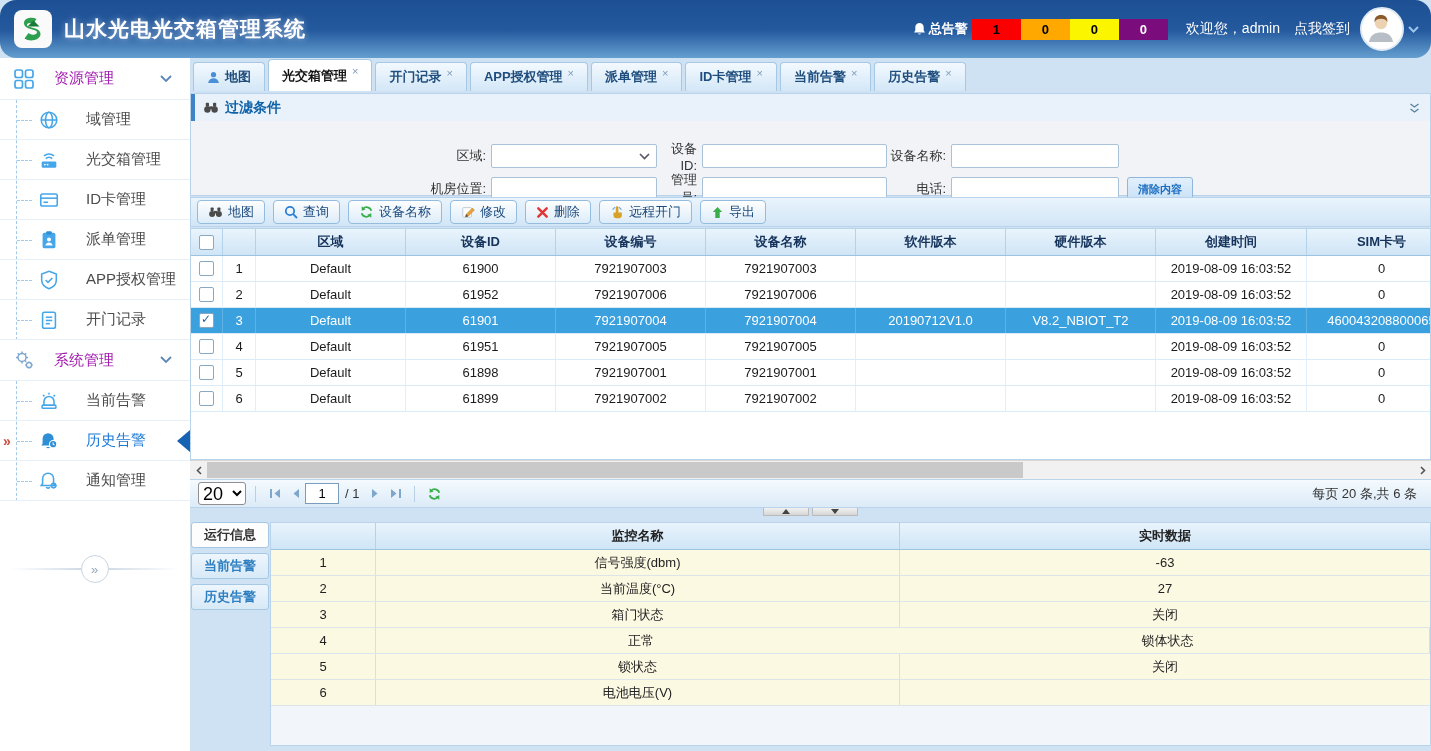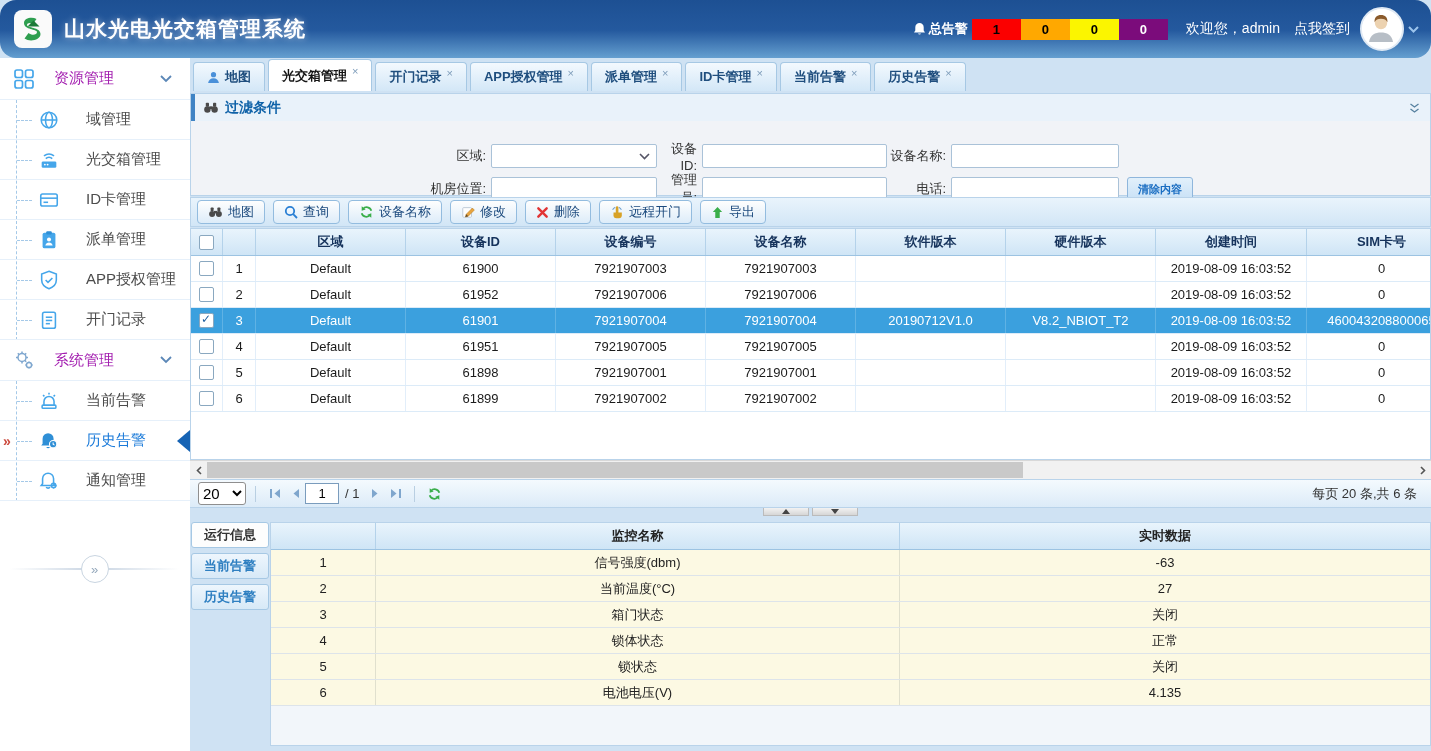--- a/index.html
+++ b/index.html
@@ -104,21 +104,21 @@
       border-top:1px solid #d8d8d8;}
   .harrow{position:absolute;top:0;width:17px;height:18px;display:flex;align-items:center;
       justify-content:center;cursor:pointer;}
   .hthumb{position:absolute;left:17px;top:1px;width:816px;height:16px;background:#c9c9c9;cursor:pointer;}
   
   .pager{position:absolute;top:421px;left:0;right:0;height:29px;
       background:linear-gradient(180deg,#f4fafe,#dcebf8);border-top:1px solid #b9d3ea;
       border-bottom:1px solid #b9d3ea;box-sizing:border-box;display:flex;align-items:center;
       padding:0 8px;font-size:13px;color:#333;}
   .psel{width:48px;height:23px;border:1px solid #8f8f8f;border-radius:3px;background:#fff;
-      font-size:15px;font-family:inherit;}
+      font-size:18px;font-family:inherit;}
   .pdiv{width:1px;height:16px;background:#b9cfe2;margin:0 9px;}
   .picon{display:flex;align-items:center;justify-content:center;width:20px;height:20px;cursor:pointer;}
   .pinput{width:34px;height:21px;border:1px solid #7a9cbd;text-align:center;font-size:13px;
       box-sizing:border-box;font-family:inherit;}
   .pof{margin:0 6px 0 6px;}
   .psummary{margin-left:auto;padding-right:6px;}
   
   .splitter{position:absolute;top:450px;left:0;right:0;height:8px;display:flex;justify-content:center;gap:3px;}
   .sbtn{width:44px;height:7px;background:linear-gradient(180deg,#f2f2f2,#d6d6d6);
       border:1px solid #bbb;border-top:none;display:flex;align-items:center;justify-content:center;cursor:pointer;}
@@ -684,30 +684,29 @@
           <div class="bcell bcol-name">当前温度(°C)</div>
           <div class="bcell bcol-val">27</div>
         </div>
         <div class="brow">
           <div class="bcell bcol-idx">3</div>
           <div class="bcell bcol-name">箱门状态</div>
           <div class="bcell bcol-val">关闭</div>
         </div>
         <div class="brow">
           <div class="bcell bcol-idx">4</div>
+          <div class="bcell bcol-val">正常</div>
           <div class="bcell bcol-name">锁体状态</div>
-          <div class="bcell bcol-val">正常</div>
         </div>
         <div class="brow">
           <div class="bcell bcol-idx">5</div>
           <div class="bcell bcol-name">锁状态</div>
           <div class="bcell bcol-val">关闭</div>
         </div>
         <div class="brow">
           <div class="bcell bcol-idx">6</div>
           <div class="bcell bcol-name">电池电压(V)</div>
-          <div class="bcell bcol-val">4.135</div>
         </div>
       </div>
     </div>
 
   </div>
 </div>
 
 </body></html>

